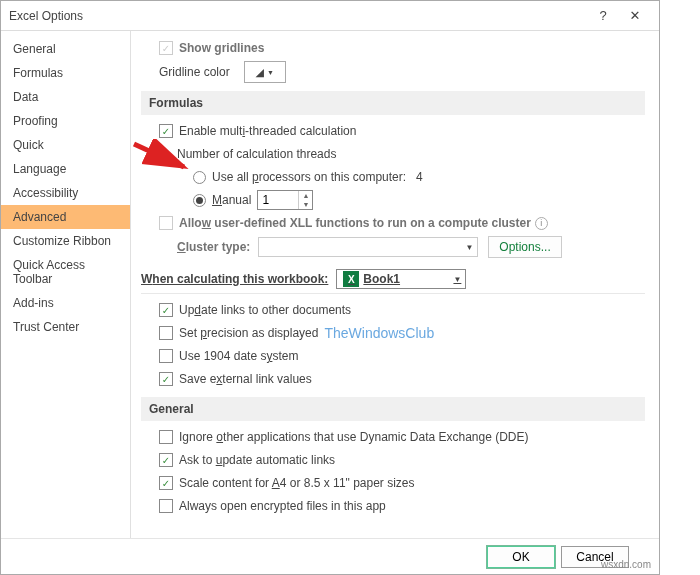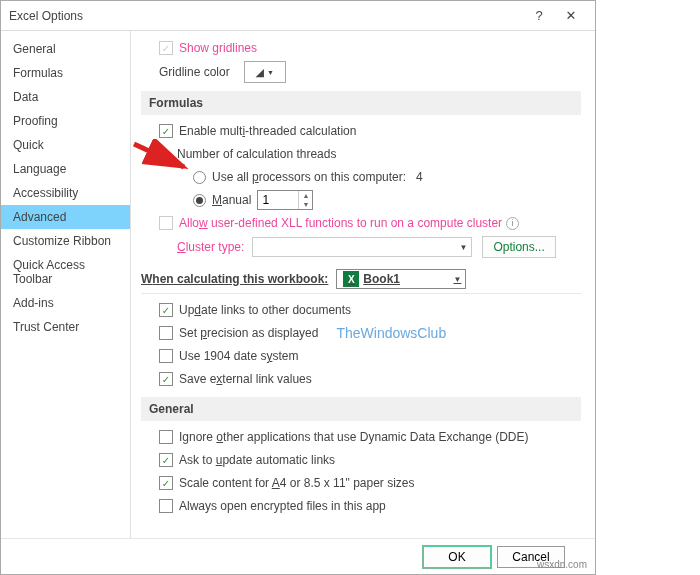--- a/index.html
+++ b/index.html
@@ -1,55 +1,55 @@
 <!DOCTYPE html>
 <html><head>
   <meta charset="utf-8">
   <style>
     * { box-sizing: border-box; margin: 0; padding: 0; font-family: "Segoe UI", Tahoma, sans-serif; }
     body { background: #fff; width: 700px; height: 575px; overflow: hidden; position: relative; }
-    .dialog { width: 596px; height: 575px; border: 1px solid #aaa; background: #fff; position: relative; }
+    .dialog { width: 660px; height: 575px; border: 1px solid #aaa; background: #fff; position: relative; }
     .titlebar { height: 30px; display: flex; align-items: center; padding: 0 8px; border-bottom: 1px solid #ddd; }
     .titlebar .title { font-size: 12px; color: #444; flex: 1; }
     .titlebar .btn { width: 32px; height: 28px; display: flex; align-items: center; justify-content: center; cursor: pointer; font-size: 13px; color: #444; }
     .body { display: flex; height: 508px; }
     .sidebar { width: 130px; border-right: 1px solid #e0e0e0; padding: 6px 0; }
     .sidebar-item { padding: 5px 12px; font-size: 12px; color: #444; cursor: pointer; }
-    .sidebar-item.selected { background: #7dd3fc; }
+    .sidebar-item.selected { background: #fdba74; }
     .content { flex: 1; overflow-y: auto; padding: 4px 14px 4px 10px; font-size: 12px; color: #444; }
     .row { display: flex; align-items: center; margin: 3px 0; min-height: 20px; }
     .indent-1 { padding-left: 18px; }
     .indent-2 { padding-left: 36px; }
     .indent-3 { padding-left: 52px; }
     .checkbox { width: 14px; height: 14px; border: 1px solid #888; margin-right: 6px; display: flex; align-items: center; justify-content: center; font-size: 10px; color: #388e3c; cursor: pointer; flex-shrink: 0; background: #fff; }
     .checkbox.checked::before { content: "✓"; }
     .checkbox.disabled { border-color: #ccc; color: #ccc; }
     .radio { width: 13px; height: 13px; border: 1px solid #888; border-radius: 50%; margin-right: 6px; display: flex; align-items: center; justify-content: center; cursor: pointer; flex-shrink: 0; }
     .radio.selected::before { content: ""; width: 7px; height: 7px; background: #444; border-radius: 50%; display: block; }
     .section-header { background: #f0f0f0; padding: 5px 8px; font-weight: 600; margin: 8px 0 6px; }
     .section-sub { font-weight: 600; margin: 8px 0 6px; padding: 3px 0; display: flex; align-items: center; gap: 8px; border-bottom: 1px solid #e8e8e8; padding-bottom: 4px; text-decoration: underline; }
     .label { cursor: default; }
     .label .u { text-decoration: underline; }
-    .label.disabled { color: #ec4899; }
+    .label.disabled { color: #737373; font-weight: bold; }
     .spinner { display: flex; border: 1px solid #888; height: 20px; margin-left: 6px; }
     .spinner input { width: 40px; border: none; padding: 0 4px; font-size: 12px; outline: none; }
     .spinner .arrows { width: 14px; display: flex; flex-direction: column; border-left: 1px solid #ccc; }
     .spinner .arrows div { flex: 1; font-size: 7px; display: flex; align-items: center; justify-content: center; cursor: pointer; color: #666; }
     .combo { border: 1px solid #888; height: 20px; display: flex; align-items: center; padding: 0 4px 0 6px; cursor: pointer; background: #fff; min-width: 120px; }
     .combo .val { flex: 1; font-size: 12px; }
     .combo .arrow { font-size: 8px; color: #444; }
     .combo.disabled { border-color: #ccc; color: #aaa; cursor: default; }
     .btn-std { border: 1px solid #999; padding: 2px 10px; font-size: 12px; cursor: pointer; background: #fdfdfd; height: 22px; display: inline-flex; align-items: center; }
     .btn-std.disabled { color: #15803d; border-color: #ccc; cursor: default; }
     .footer { position: absolute; bottom: 0; right: 0; height: 36px; display: flex; align-items: center; justify-content: flex-end; padding-right: 30px; gap: 6px; width: 100%; border-top: 1px solid #e5e5e5; background: #fff; }
     .footer .btn-std { min-width: 68px; justify-content: center; }
     .color-drop { border: 1px solid #aaa; width: 42px; height: 22px; display: flex; align-items: center; justify-content: center; gap: 3px; cursor: pointer; background: #fff; }
     .red-arrow { position: absolute; left: 128px; top: 138px; pointer-events: none; }
     .excel-icon { width: 16px; height: 16px; display: inline-flex; align-items: center; justify-content: center; background: #107c41; color: #fff; font-size: 10px; font-weight: bold; margin-right: 4px; }
-    .watermark { color: #6aa8e0; font-size: 14px; position: relative; margin-left: 18px; }
+    .watermark { color: #6aa8e0; font-size: 14px; position: relative; margin-left: 6px; }
     .info-icon { display: inline-flex; width: 13px; height: 13px; border: 1px solid #aaa; border-radius: 50%; align-items: center; justify-content: center; font-size: 9px; color: #888; margin-left: 4px; }
     .url-tag { position: absolute; bottom: 4px; right: 8px; font-size: 10px; color: #888; }
   </style>
 </head>
 <body>
 
 <div class="dialog">
   <div class="titlebar">
     <span class="title">Excel Options</span>
     <div class="btn">?</div>

